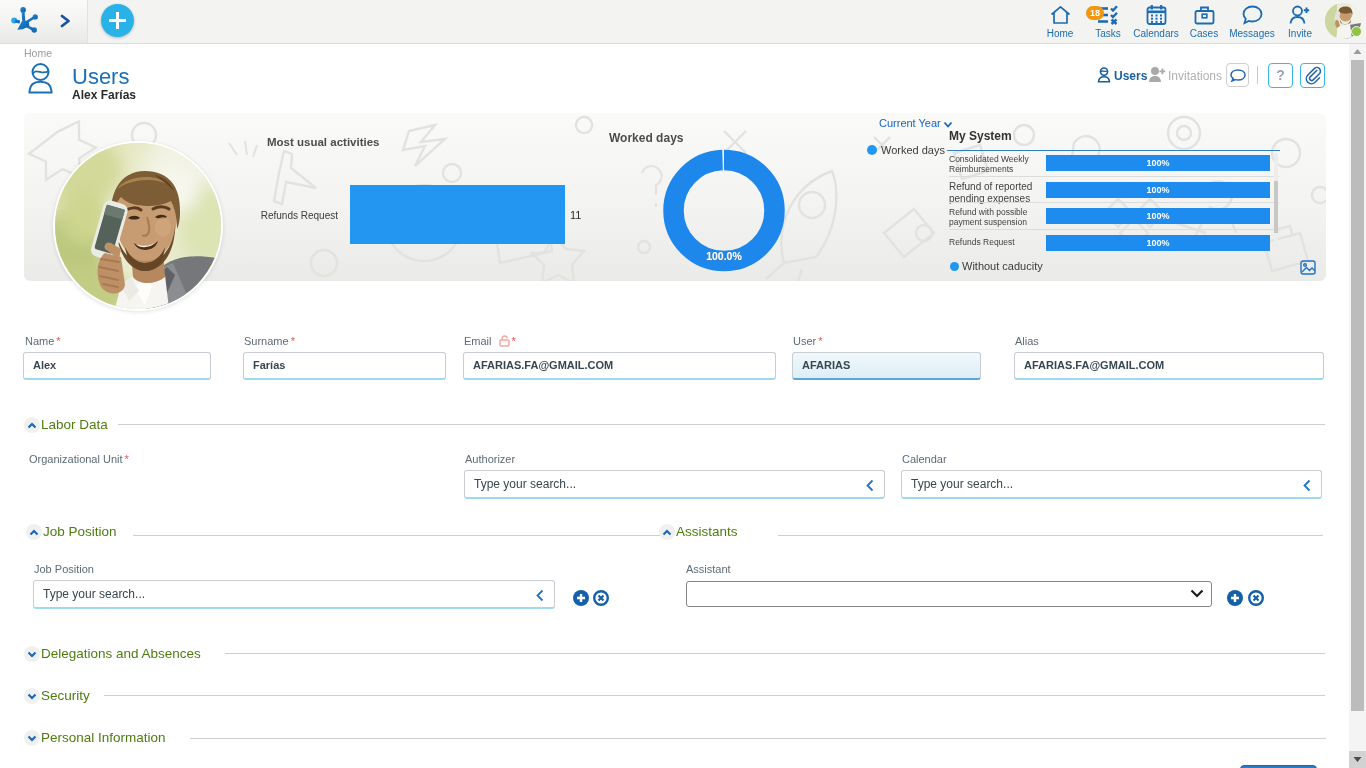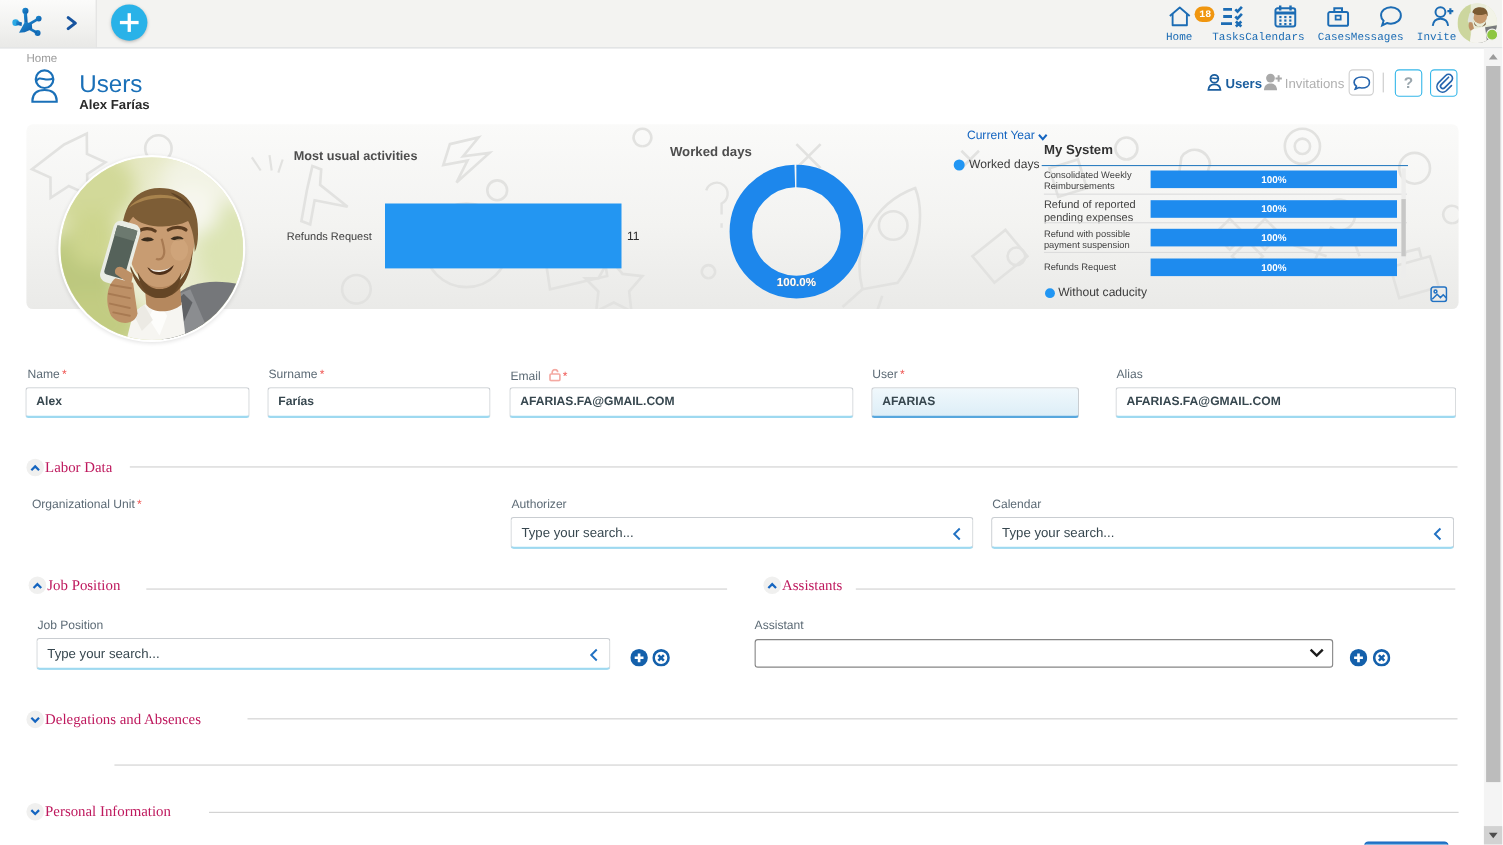--- a/index.html
+++ b/index.html
@@ -10,21 +10,21 @@
 
 #topbar { position:absolute; left:0; top:0; width:1366px; height:44px;
   background:#f3f3f1; border-bottom:1px solid #dadde0; }
 #logopanel { position:absolute; left:0; top:0; width:88px; height:43px;
   background:linear-gradient(180deg,#fbfbfa 0%,#f1f1ef 60%,#e9e9e7 100%);
   border-right:1px solid #e2e2e0; }
 #plusbtn { position:absolute; left:101px; top:4px; width:33px; height:33px;
   border-radius:50%; background:#29b2e8; box-shadow:0 1px 3px rgba(0,0,0,.25); }
 #plusbtn:before { content:""; position:absolute; left:8px; top:15px; width:17px; height:3px; background:#fff; }
 #plusbtn:after  { content:""; position:absolute; left:15px; top:8px; width:3px; height:17px; background:#fff; }
-.navitem { position:absolute; top:4px; width:48px; text-align:right; color:#1c6cb4; line-height:1;font-family:Liberation Mono, monospace; }
+.navitem { position:absolute; top:4px; width:48px; text-align:center; color:#1c6cb4; line-height:1; }
 .navitem .lbl { font-size:10px; display:block; margin-top:0; letter-spacing:0; }
 .badge { position:absolute; left:2px; top:2px; min-width:18px; height:14px; border-radius:8px;
   background:#f0960f; color:#fff; font-size:9px; font-weight:bold; line-height:14px;
   padding:0 3px; z-index:3; }
 
 .crumb { position:absolute; left:24px; top:47px; font-size:10.5px; color:#9b9b9b; }
 #title { position:absolute; left:72px; top:64px; font-size:22px; color:#1a70b8; }
 #subtitle { position:absolute; left:72px; top:88px; font-size:12px; font-weight:bold; color:#2b2b2b; }
 
 #banner { position:absolute; left:24px; top:113px; width:1302px; height:168px;
@@ -44,21 +44,21 @@
 .finput { position:absolute; height:28px; background:#fff; border:1px solid #c9cdd1;
   border-bottom:2px solid #9ed9f0; border-radius:3px; font-size:11px; font-weight:bold;
   color:#37474f; line-height:25px; padding-left:9px; }
 .fsearch { position:absolute; height:29px; background:#fff; border:1px solid #c9cdd1;
   border-bottom:2px solid #9ed9f0; border-radius:3px; font-size:12px;
   color:#37474f; line-height:26px; padding-left:9px; }
 .fsearch svg.lt { position:absolute; right:10px; top:8px; }
 .sect { position:absolute; height:16px; }
 .sect .chev { position:absolute; left:0; top:0; width:16px; height:16px; border-radius:50%;
   background:#f0f0ef; display:flex; align-items:center; justify-content:center; }
-.sect .stext { position:absolute; left:17px; top:0; font-size:13.5px; color:#be185d; white-space:nowrap;font-family:Liberation Serif, serif; }
+.sect .stext { position:absolute; left:17px; top:0; font-size:13.5px; color:#4d7c0f; white-space:nowrap; }
 .sline { position:absolute; height:1px; background:#cfcfcf; }
 </style>
 </head>
 <body>
 <div id="app">
 
   <div id="topbar"></div>
   <div id="logopanel"></div>
   <svg class="abs" style="left:11px;top:6px" width="28" height="28" viewBox="0 0 28 28">
     <defs>
@@ -358,21 +358,21 @@
         <rect x="53" y="61" width="19" height="10" fill="#6c796f"></rect>
       </g>
 
       <path d="M50 110 C42 116 40 132 46 144 C54 154 68 152 70 142 L66 114 Z" fill="#bd9066"></path>
       <path d="M46 116 l18 3 M44 124 l19 4 M45 133 l18 4 M48 141 l15 3" stroke="#a87a52" stroke-width="1.8" fill="none" stroke-linecap="round"></path>
       <path d="M50 106 C48 102 52 98 56 100 L66 106 L64 116 Z" fill="#bd9066"></path>
     </svg>
   </div>
 
   <div class="flabel" style="left:25px;top:335px">Name<span class="req">*</span></div>
-  <div class="finput" style="left:23px;top:352px;width:204px">Alex</div>
+  <div class="finput" style="left:23px;top:352px;width:188px">Alex</div>
   <div class="flabel" style="left:244px;top:335px">Surname<span class="req">*</span></div>
   <div class="finput" style="left:243px;top:352px;width:203px">Farías</div>
   <div class="flabel" style="left:464px;top:335px">Email
     <svg style="vertical-align:-2px;margin-left:4px" width="11" height="12" viewBox="0 0 11 12">
         <g fill="none" stroke="#f4a9a2" stroke-width="1.5">
           <rect x="1" y="5" width="9" height="6" rx="1"></rect>
           <path d="M3 5 V3.5 a2.5 2.5 0 0 1 5 0"></path>
         </g>
       </svg><span class="req">*</span></div>
   <div class="finput" style="left:463px;top:352px;width:313px">AFARIAS.FA@GMAIL.COM</div>
@@ -402,21 +402,21 @@
 
   <div class="sect" style="left:26px;top:524px;width:200px">
     <div class="chev">
         <svg width="10" height="7" viewBox="0 0 10 7">
           <path d="M1.5 5.5 L5 2 L8.5 5.5" fill="none" stroke="#1565c0" stroke-width="2"></path>
         </svg>
       </div>
     <div class="stext">Job Position</div>
   </div>
   <div class="sline" style="left:133px;top:535px;width:528px"></div>
-  <div class="sect" style="left:694px;top:524px;width:200px">
+  <div class="sect" style="left:659px;top:524px;width:200px">
     <div class="chev">
         <svg width="10" height="7" viewBox="0 0 10 7">
           <path d="M1.5 5.5 L5 2 L8.5 5.5" fill="none" stroke="#1565c0" stroke-width="2"></path>
         </svg>
       </div>
     <div class="stext">Assistants</div>
   </div>
   <div class="sline" style="left:778px;top:535px;width:545px"></div>
   <div class="flabel" style="left:34px;top:563px">Job Position</div>
   <div class="fsearch" style="left:33px;top:580px;width:522px">Type your search...<svg class="lt" width="8" height="13" viewBox="0 0 8 13">
@@ -446,20 +446,28 @@
 
   <div class="sect" style="left:24px;top:646px;width:300px">
     <div class="chev">
         <svg width="10" height="7" viewBox="0 0 10 7">
           <path d="M1.5 1.5 L5 5 L8.5 1.5" fill="none" stroke="#1565c0" stroke-width="2"></path>
         </svg>
       </div>
     <div class="stext">Delegations and Absences</div>
   </div>
   <div class="sline" style="left:225px;top:653px;width:1100px"></div>
+  <div class="sect" style="left:24px;top:688px;width:300px">
+    <div class="chev">
+        <svg width="10" height="7" viewBox="0 0 10 7">
+          <path d="M1.5 1.5 L5 5 L8.5 1.5" fill="none" stroke="#1565c0" stroke-width="2"></path>
+        </svg>
+      </div>
+    <div class="stext">Security</div>
+  </div>
   <div class="sline" style="left:104px;top:695px;width:1221px"></div>
   <div class="sect" style="left:24px;top:730px;width:300px">
     <div class="chev">
         <svg width="10" height="7" viewBox="0 0 10 7">
           <path d="M1.5 1.5 L5 5 L8.5 1.5" fill="none" stroke="#1565c0" stroke-width="2"></path>
         </svg>
       </div>
     <div class="stext">Personal Information</div>
   </div>
   <div class="sline" style="left:190px;top:738px;width:1136px"></div>

